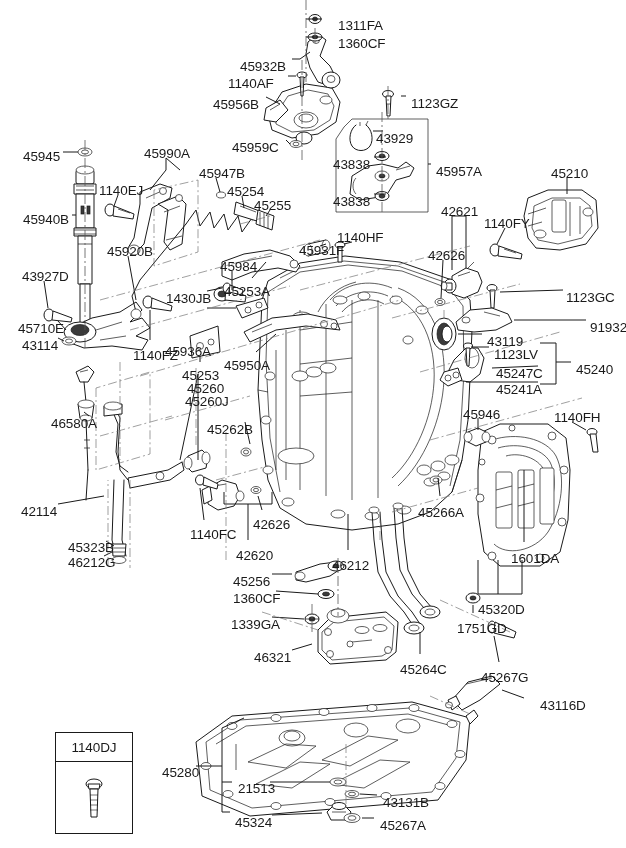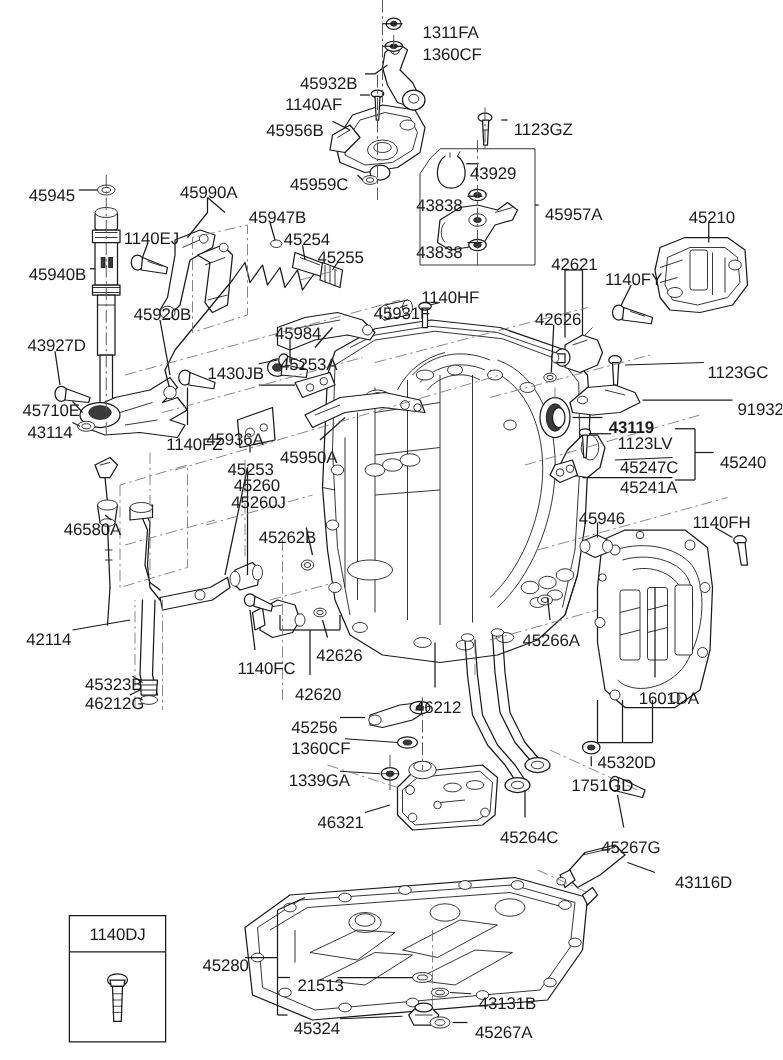--- a/index.html
+++ b/index.html
@@ -736,21 +736,21 @@
       <div class="lbl" style="left: 107px; top: 244px;">45920B</div>
       <div class="lbl" style="left: 220px; top: 259px;">45984</div>
       <div class="lbl" style="left: 224px; top: 284px;">45253A</div>
       <div class="lbl" style="left: 22px; top: 269px;">43927D</div>
       <div class="lbl" style="left: 566px; top: 290px;">1123GC</div>
       <div class="lbl" style="left: 166px; top: 291px;">1430JB</div>
       <div class="lbl" style="left: 165px; top: 308px; margin-top: 36px;">45936A</div>
       <div class="lbl" style="left: 590px; top: 320px;">91932</div>
       <div class="lbl" style="left: 18px; top: 321px;">45710E</div>
       <div class="lbl" style="left: 22px; top: 338px;">43114</div>
-      <div class="lbl" style="left: 487px; top: 334px; font-weight: bold;">43119</div>
+      <div class="lbl" style="left: 487px; top: 334px;">43119</div>
       <div class="lbl" style="left: 494px; top: 347px;">1123LV</div>
       <div class="lbl" style="left: 133px; top: 348px;">1140FZ</div>
       <div class="lbl" style="left: 576px; top: 362px;">45240</div>
       <div class="lbl" style="left: 224px; top: 358px;">45950A</div>
       <div class="lbl" style="left: 496px; top: 366px;">45247C</div>
       <div class="lbl" style="left: 182px; top: 368px;">45253</div>
       <div class="lbl" style="left: 496px; top: 382px;">45241A</div>
       <div class="lbl" style="left: 187px; top: 381px;">45260</div>
       <div class="lbl" style="left: 185px; top: 394px;">45260J</div>
       <div class="lbl" style="left: 51px; top: 416px;">46580A</div>

